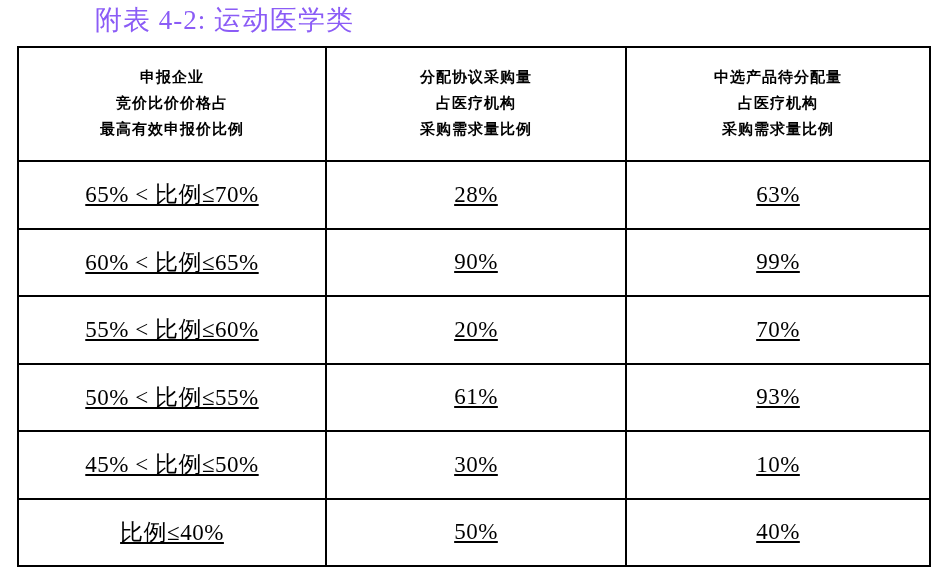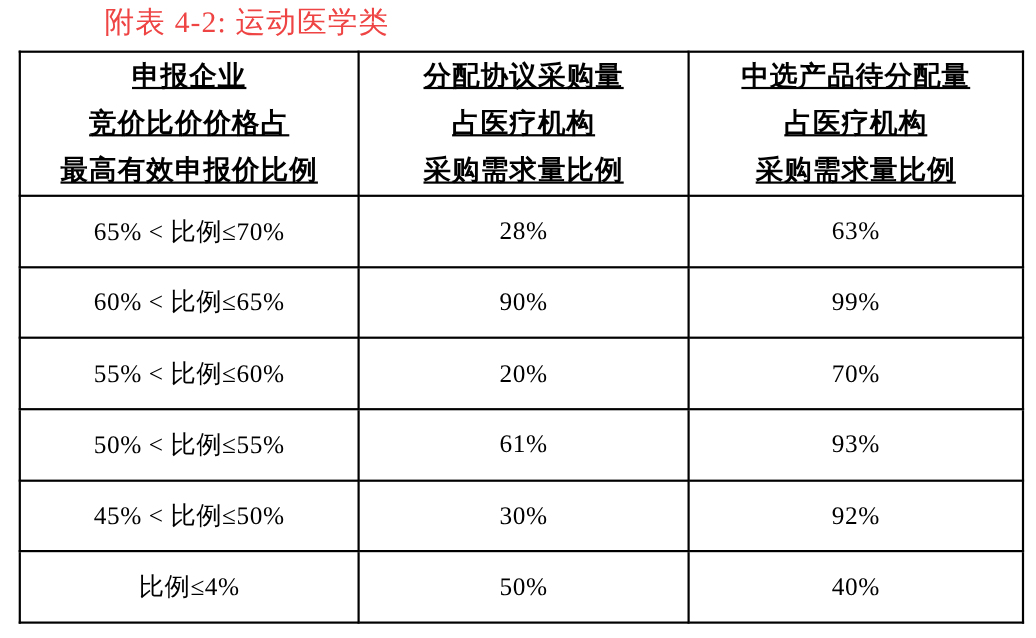--- a/index.html
+++ b/index.html
@@ -11,21 +11,21 @@
     color: #000000;
     overflow: hidden;
     position: relative;
   }
   .page-title {
     position: absolute;
     left: 95px;
     top: 2px;
     font-size: 27px;
     font-weight: normal;
-    color: #ef4444;
+    color: #8b5cf6;
     letter-spacing: 1px;
     white-space: pre;
   }
   table.alloc-table {
     position: absolute;
     left: 17px;
     top: 46px;
     width: 912px;
     height: 521px;
     border-collapse: collapse;
@@ -38,28 +38,27 @@
     text-align: center;
     vertical-align: middle;
     color: #000000;
     background: #ffffff;
   }
   table.alloc-table col.c1 { width: 308px; }
   table.alloc-table col.c2 { width: 300px; }
   table.alloc-table col.c3 { width: 304px; }
   table.alloc-table thead tr { height: 114px; }
   table.alloc-table th {
-    font-size: 25px;
+    font-size: 15px;
     font-weight: bold;
     line-height: 1.72;
     white-space: pre-line;
     letter-spacing: 1px;
-    text-decoration: underline;
   }
-  table.alloc-table tbody tr { height: 58px; }
+  table.alloc-table tbody tr { height: 58px; text-decoration: underline; }
   table.alloc-table td {
     font-size: 23px;
     letter-spacing: 0.5px;
   }
 </style>
 </head>
 <body>
 
 <div>
 
@@ -101,23 +100,23 @@
         <td>70%</td>
       </tr>
       <tr>
         <td>50% &lt; 比例≤55%</td>
         <td>61%</td>
         <td>93%</td>
       </tr>
       <tr>
         <td>45% &lt; 比例≤50%</td>
         <td>30%</td>
-        <td>92%</td>
+        <td>10%</td>
       </tr>
       <tr>
-        <td>比例≤4%</td>
+        <td>比例≤40%</td>
         <td>50%</td>
         <td>40%</td>
       </tr>
     </tbody>
   </table>
 
 </div>
 
 </body></html>

